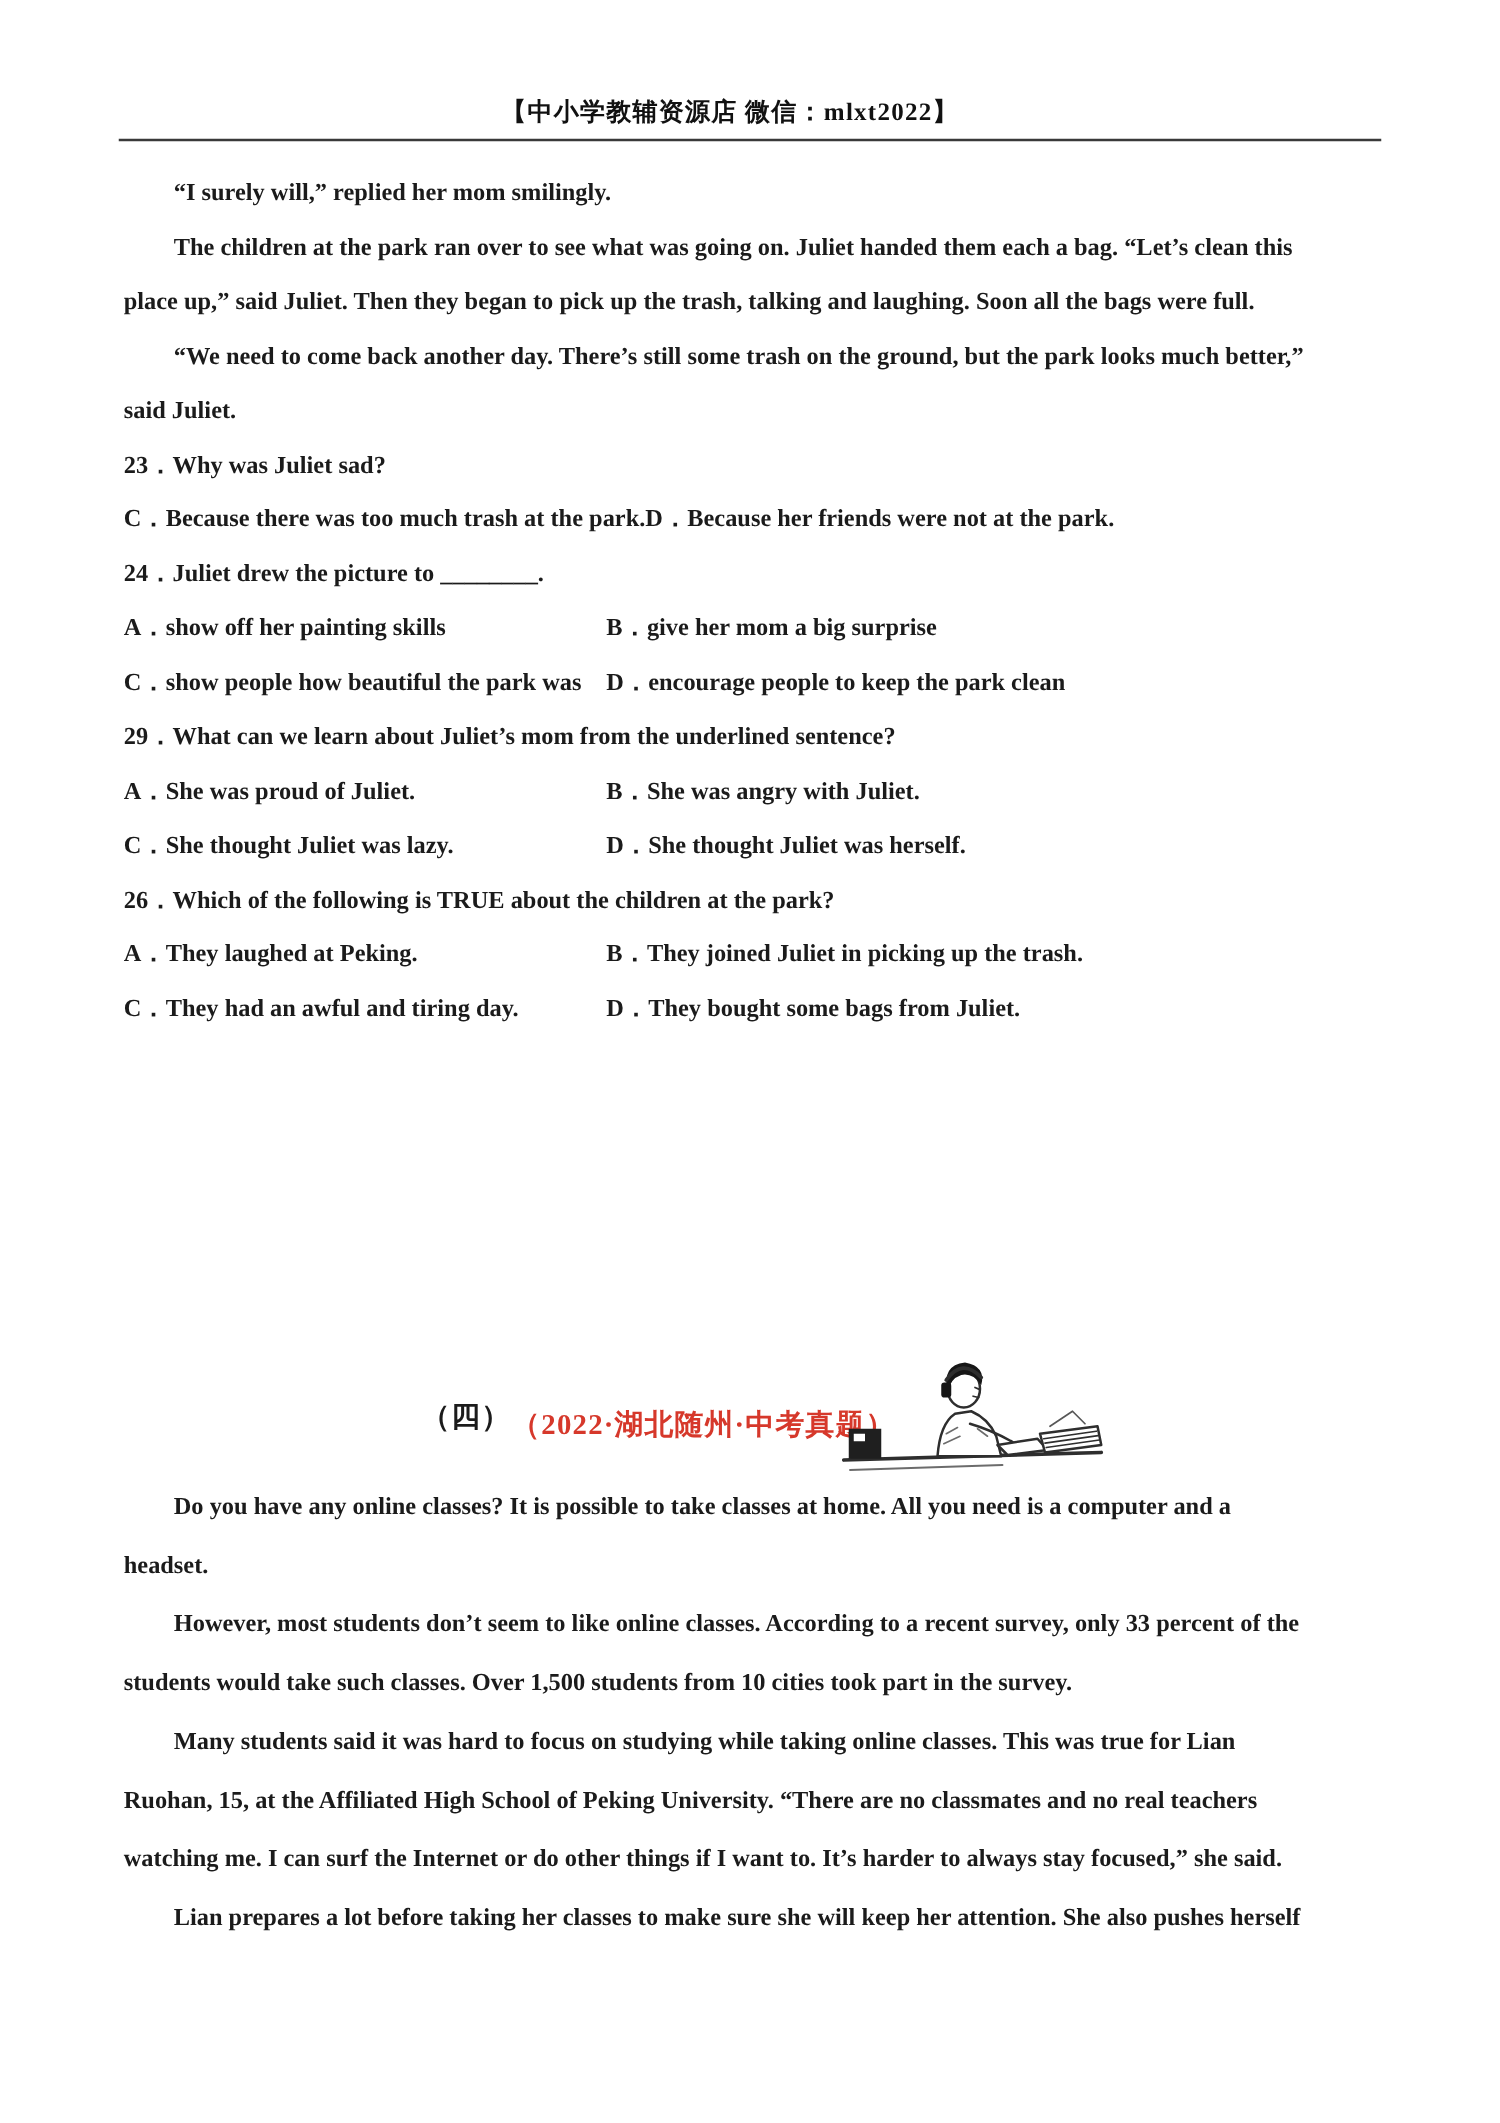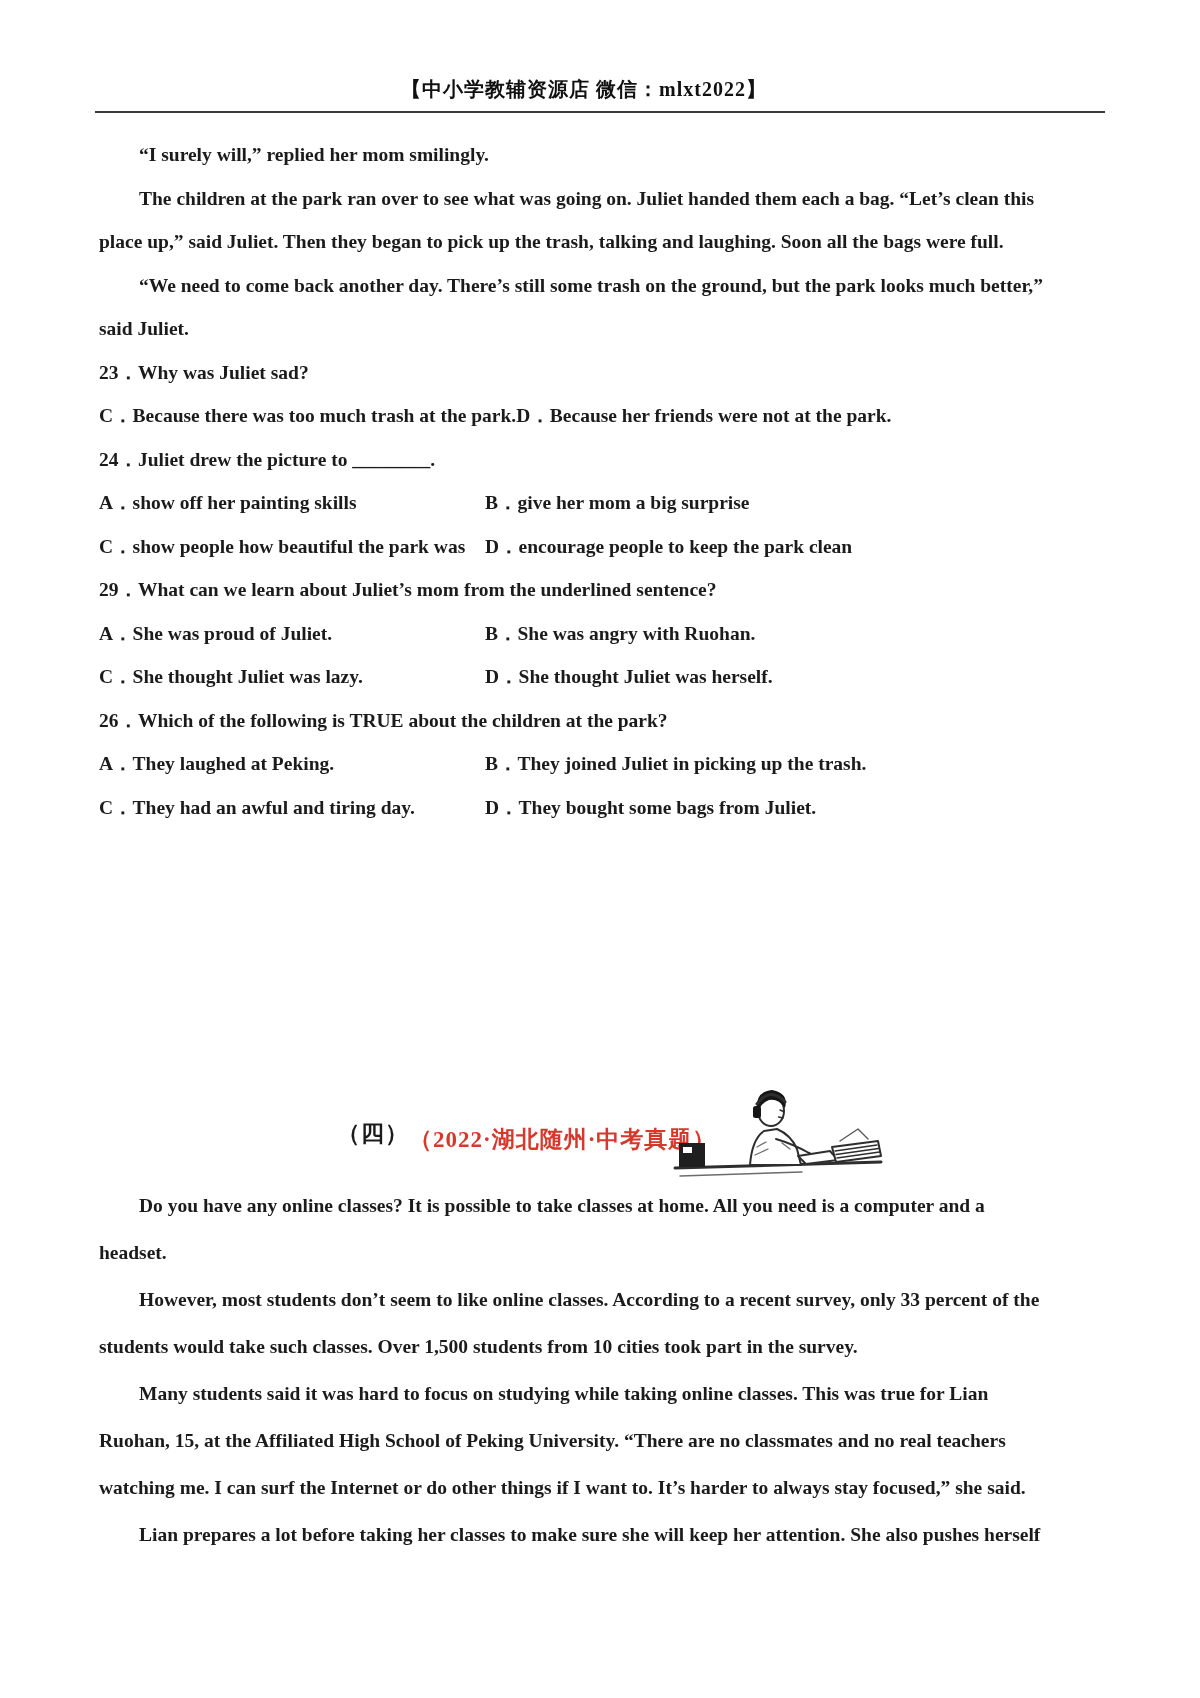--- a/index.html
+++ b/index.html
@@ -57,21 +57,21 @@
       <div class="line indent">The children at the park ran over to see what was going on. Juliet handed them each a bag. “Let’s clean this</div>
       <div class="line">place up,” said Juliet. Then they began to pick up the trash, talking and laughing. Soon all the bags were full.</div>
       <div class="line indent">“We need to come back another day. There’s still some trash on the ground, but the park looks much better,”</div>
       <div class="line">said Juliet.</div>
       <div class="line">23．Why was Juliet sad?</div>
       <div class="line"><span class="opt-first">C．Because there was too much trash at the park.</span><span class="opt-second">D．Because her friends were not at the park.</span></div>
       <div class="line">24．Juliet drew the picture to ________.</div>
       <div class="line"><span class="opt-first">A．show off her painting skills</span><span class="opt-second">B．give her mom a big surprise</span></div>
       <div class="line"><span class="opt-first">C．show people how beautiful the park was</span><span class="opt-second">D．encourage people to keep the park clean</span></div>
       <div class="line">29．What can we learn about Juliet’s mom from the underlined sentence?</div>
-      <div class="line"><span class="opt-first">A．She was proud of Juliet.</span><span class="opt-second">B．She was angry with Ruohan.</span></div>
+      <div class="line"><span class="opt-first">A．She was proud of Juliet.</span><span class="opt-second">B．She was angry with Juliet.</span></div>
       <div class="line"><span class="opt-first">C．She thought Juliet was lazy.</span><span class="opt-second">D．She thought Juliet was herself.</span></div>
       <div class="line">26．Which of the following is TRUE about the children at the park?</div>
       <div class="line"><span class="opt-first">A．They laughed at Peking.</span><span class="opt-second">B．They joined Juliet in picking up the trash.</span></div>
       <div class="line"><span class="opt-first">C．They had an awful and tiring day.</span><span class="opt-second">D．They bought some bags from Juliet.</span></div>
     </div>
 
   <div class="section-heading">
     <span>（四）</span>
       <span class="section-red">（2022·湖北随州·中考真题）</span>
   </div>

